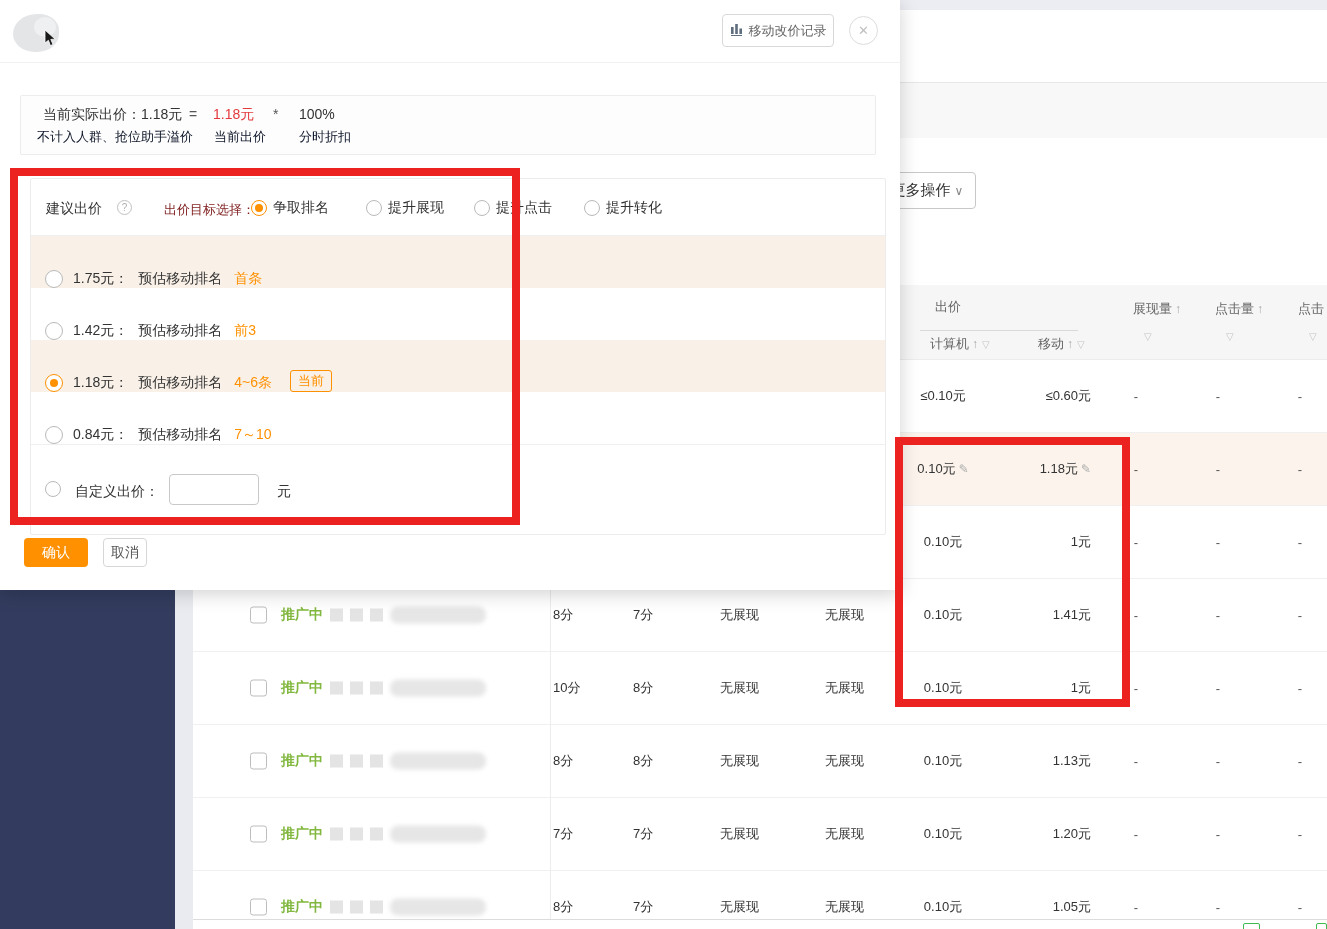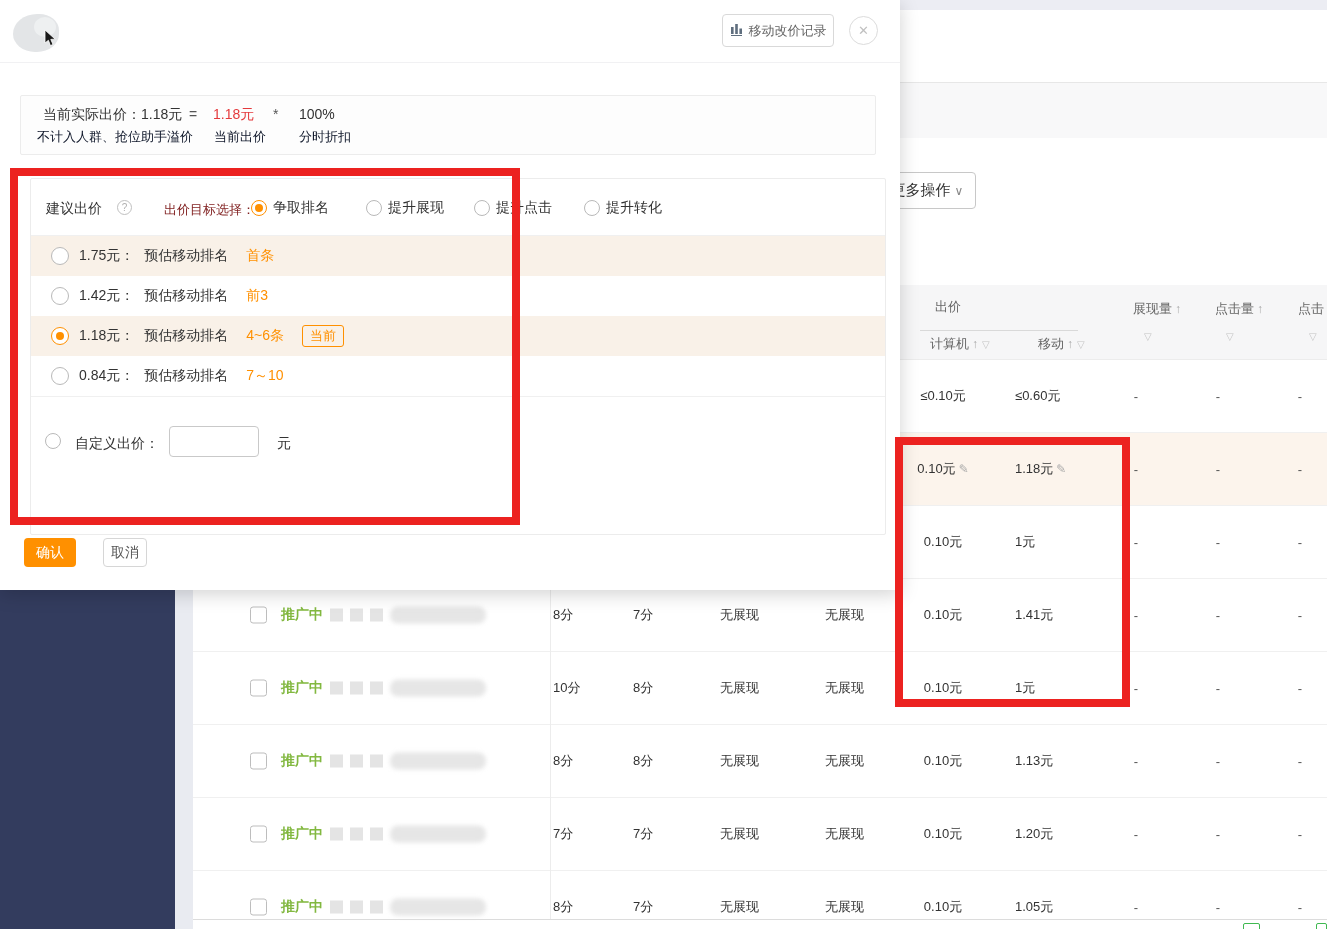--- a/index.html
+++ b/index.html
@@ -32,21 +32,21 @@
   .cb{left:57px;width:17px;height:17px;border:1px solid #bdbdbd;border-radius:3px;background:#fff}
   .status{left:88px;color:#82b840;font-weight:bold;font-size:14px}
   .thumbs{left:137px;display:flex;align-items:center;gap:7px}
   .thumbs i{width:13px;height:13px;background:#e4e4e4;display:inline-block}
   .thumbs b{width:96px;height:17px;background:#e6e6e6;border-radius:8px;filter:blur(2px);display:inline-block}
   .score1{left:360px;width:46px}
   .score2{left:440px;width:46px}
   .imp1{left:527px;width:60px}
   .imp2{left:632px;width:60px}
   .bidpc{left:712px;width:76px;text-align:center}
-  .bidmb{left:822px;width:76px;text-align:left}
+  .bidmb{left:822px;width:76px;text-align:right}
   .pencil{color:#a9a9a9;font-size:12px;margin-left:3px}
   .d1{left:925px;width:36px;text-align:center;color:#555}
   .d2{left:1007px;width:36px;text-align:center;color:#555}
   .d3{left:1089px;width:36px;text-align:center;color:#555}
   .col-div{position:absolute;left:550px;top:360px;height:560px;width:1px;background:#ececec;z-index:3}
   .bottom-line{position:absolute;left:193px;right:0;top:919px;height:1px;background:#dcdcdc;z-index:3}
   .gfrag{position:absolute;top:923px;height:10px;background:#fff;border:1px solid #3fb950;border-radius:2px;z-index:3}
   .gfrag.a{left:1243px;width:17px}.gfrag.b{left:1316px;width:11px}
 
   
@@ -74,31 +74,31 @@
   .sg-head .tl{position:absolute;left:133px;top:22px;font-size:13px;color:#7f1d1d}
   .target{position:absolute;top:20px;display:flex;align-items:center;gap:6px;font-size:14px;color:#333}
   .target:nth-child(4){left:220px}.target:nth-child(5){left:335px}.target:nth-child(6){left:443px}.target:nth-child(7){left:553px}
 
   .radio{width:16px;height:16px;border:1px solid #b9b9b9;border-radius:50%;background:#fff;display:inline-block;position:relative;flex:none}
   .radio.sel{border-color:#ff9000}
   .radio.sel::after{content:"";position:absolute;left:3px;top:3px;width:8px;height:8px;border-radius:50%;background:#ff9000}
   .radio.big{width:18px;height:18px}
   .radio.big.sel::after{left:4px;top:4px;width:8px;height:8px}
 
-  .opt{height:40px;display:flex;align-items:center;padding-left:20px;gap:10px;font-size:14px;color:#333}
+  .opt{height:52px;display:flex;align-items:flex-end;padding-left:14px;gap:10px;font-size:14px;color:#333}
   .opt.shaded{background:#f9f1e8}
-  .opt .rank{color:#ff9000;margin-left:8px}
+  .opt .rank{color:#ff9000;margin-left:2px}
   .opt .tag{color:#ff9000;border:1px solid #ff9000;border-radius:3px;padding:1px 7px;font-size:13px;margin-left:8px}
   .custom{position:relative;height:89px;border-top:1px solid #f0f0f0}
   .custom .radio{position:absolute;left:14px;top:36px}
   .custom .cl{position:absolute;left:44px;top:38px;font-size:14px;color:#333}
   .custom input{position:absolute;left:138px;top:29px;width:90px;height:31px;border:1px solid #c9c9c9;border-radius:4px;padding:0 8px;font-size:13px;outline:none}
   .custom .cu{position:absolute;left:246px;top:38px;font-size:14px;color:#333}
 
-  .confirm{position:absolute;left:24px;top:538px;width:52px;height:29px;background:#ff9000;border:none;border-radius:4px;color:#fff;font-size:14px}
+  .confirm{position:absolute;left:24px;top:538px;width:64px;height:29px;background:#ff9000;border:none;border-radius:4px;color:#fff;font-size:14px}
   .cancel{position:absolute;left:103px;top:538px;width:44px;height:29px;background:#fff;border:1px solid #d6d6d6;border-radius:4px;color:#555;font-size:14px}
 
   
   .anno{position:absolute;border:8px solid #ec2220;z-index:30;pointer-events:none}
   .anno1{left:10px;top:168px;width:510px;height:357px}
   .anno2{left:895px;top:437px;width:235px;height:270px}
 </style>
 </head>
 <body>
 

